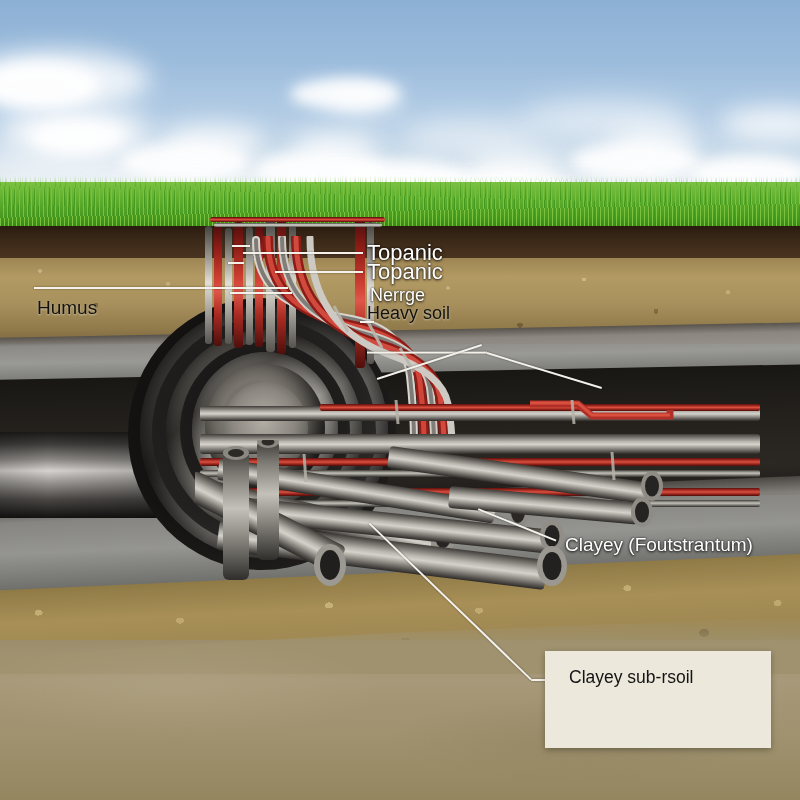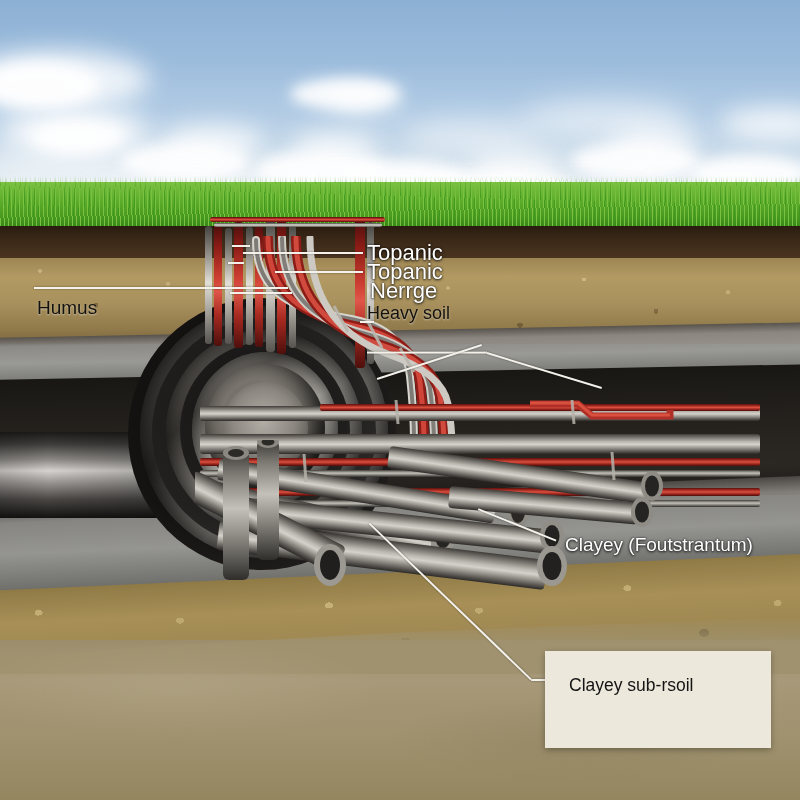--- a/index.html
+++ b/index.html
@@ -395,23 +395,23 @@
 
   <div class="abs leader" style="left:531px;top:679px;width:24px;"></div>
   <div class="abs leader" style="left:531px;top:679px;width:225px;transform:rotate(-136deg);transform-origin:0 50%;"></div>
   <div class="abs arrowhead" style="left:358px;top:554px;border-width:6px 12px 6px 0;border-right-color:#f3f1ea;transform:rotate(-44deg);"></div>
   <div class="abs arrowhead" style="left:366px;top:624px;border-width:5px 10px 5px 0;border-right-color:#f3f1ea;transform:rotate(-48deg);"></div>
 
   <div class="abs lbl lbl-dark" style="left:37px;top:297px;font-size:19px;">Humus</div>
 
   <div class="abs lbl lbl-white" style="left:367px;top:240px;font-size:22px;">Topanic</div>
   <div class="abs lbl lbl-white" style="left:367px;top:259px;font-size:22px;">Topanic</div>
-  <div class="abs lbl lbl-white" style="left:370px;top:278px;font-size:22px;">Nerrge</div>
+  <div class="abs lbl lbl-white" style="left:370px;top:285px;font-size:18px;">Nerrge</div>
 
   <div class="abs lbl lbl-dark" style="left:367px;top:303px;font-size:18px;">Heavy soil</div>
 
   <div class="abs lbl lbl-white" style="left:565px;top:534px;font-size:19px;">Clayey (Foutstrantum)</div>
 
   <div class="abs" id="callout-box">
-    <div class="txt" style="top:14px;margin-top:8px;">Clayey sub-rsoil</div>
+    <div class="txt" style="top:14px;">Clayey sub-rsoil</div>
   </div>
 
 </div>
 
 </body></html>

